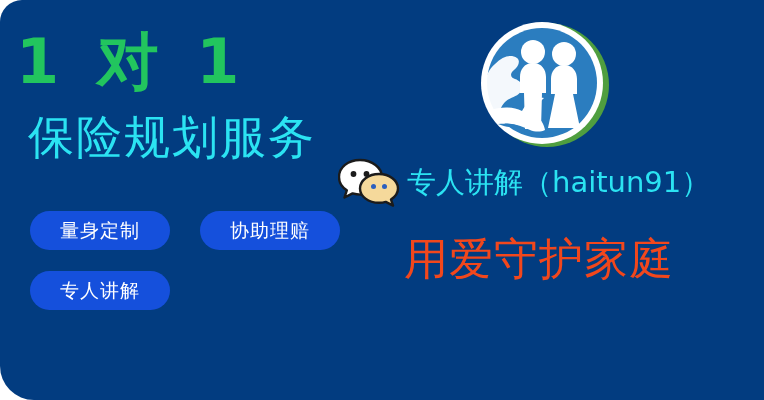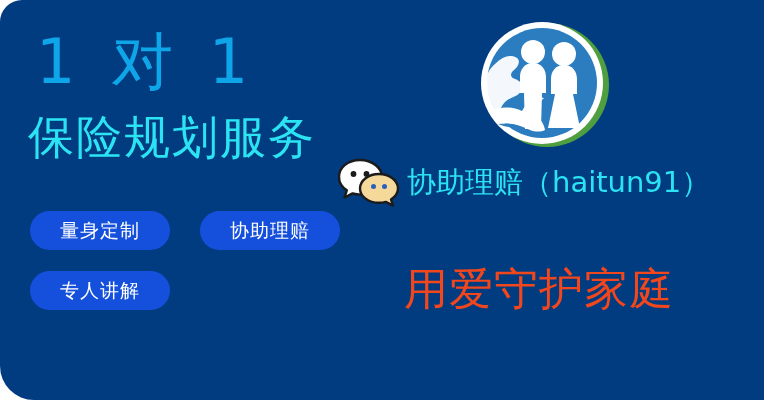--- a/index.html
+++ b/index.html
@@ -13,24 +13,24 @@
     position:relative;
     width:764px;height:400px;
     background:#023C80;
     border-top-left-radius:22px;
     border-bottom-left-radius:34px;
     overflow:hidden;
   }
 
   
   #headline-1to1{
-    position:absolute;left:36px;top:28px;
+    position:absolute;left:16px;top:28px;
     font-size:62px;line-height:68px;
-    font-weight:normal;
-    color:#0ea5e9;
+    font-weight:bold;
+    color:#22c55e;
     letter-spacing:8px;
     white-space:nowrap;
   }
   #headline-service{
     position:absolute;left:28px;top:110px;
     font-size:46px;line-height:54px;
     font-weight:normal;
     color:#2BE3F2;
     letter-spacing:2px;
     white-space:nowrap;
@@ -70,21 +70,21 @@
   #wechat-icon{width:62px;height:50px;flex:0 0 auto;}
   #wechat-icon svg{display:block;width:62px;height:50px;}
   #wechat-handle{
     font-size:29px;
     color:#2BE3F2;
     white-space:nowrap;
     letter-spacing:0px;
   }
 
   #slogan{
-    position:absolute;left:404px;top:264px;
+    position:absolute;left:404px;top:234px;
     font-size:44px;line-height:50px;
     color:#F2471C;
     font-weight:normal;
     letter-spacing:1px;
     white-space:nowrap;
   }
 </style>
 </head>
 <body>
 
@@ -133,18 +133,18 @@
                  c12 0 21 -7.5 21 -17.6 C44 9.5 34 2 22 2 z" fill="#FFFFFF" stroke="#1B1B1B" stroke-width="2.4" stroke-linejoin="round"></path>
         <circle cx="15.5" cy="16" r="2.9" fill="#1B1B1B"></circle>
         <circle cx="28.5" cy="16" r="2.9" fill="#1B1B1B"></circle>
 
         <path d="M41 16 C30.5 16 22 22.4 22 30.4 c0 8 8.5 14.4 19 14.4 c2.4 0 4.7 -0.3 6.8 -0.9
                  l7.2 3.7 l-2 -6.2 C57 38.8 60 34.9 60 30.4 C60 22.4 51.5 16 41 16 z" fill="#F5D99B" stroke="#1B1B1B" stroke-width="2.4" stroke-linejoin="round"></path>
         <circle cx="35.5" cy="28.5" r="2.5" fill="#2B5FBF"></circle>
         <circle cx="46.5" cy="28.5" r="2.5" fill="#2B5FBF"></circle>
       </svg>
     </span>
-    <span id="wechat-handle">协助理赔（haitun91）</span>
+    <span id="wechat-handle">专人讲解（haitun91）</span>
   </div>
 
   <div id="slogan">用爱守护家庭</div>
 
 </div>
 
 </body></html>

